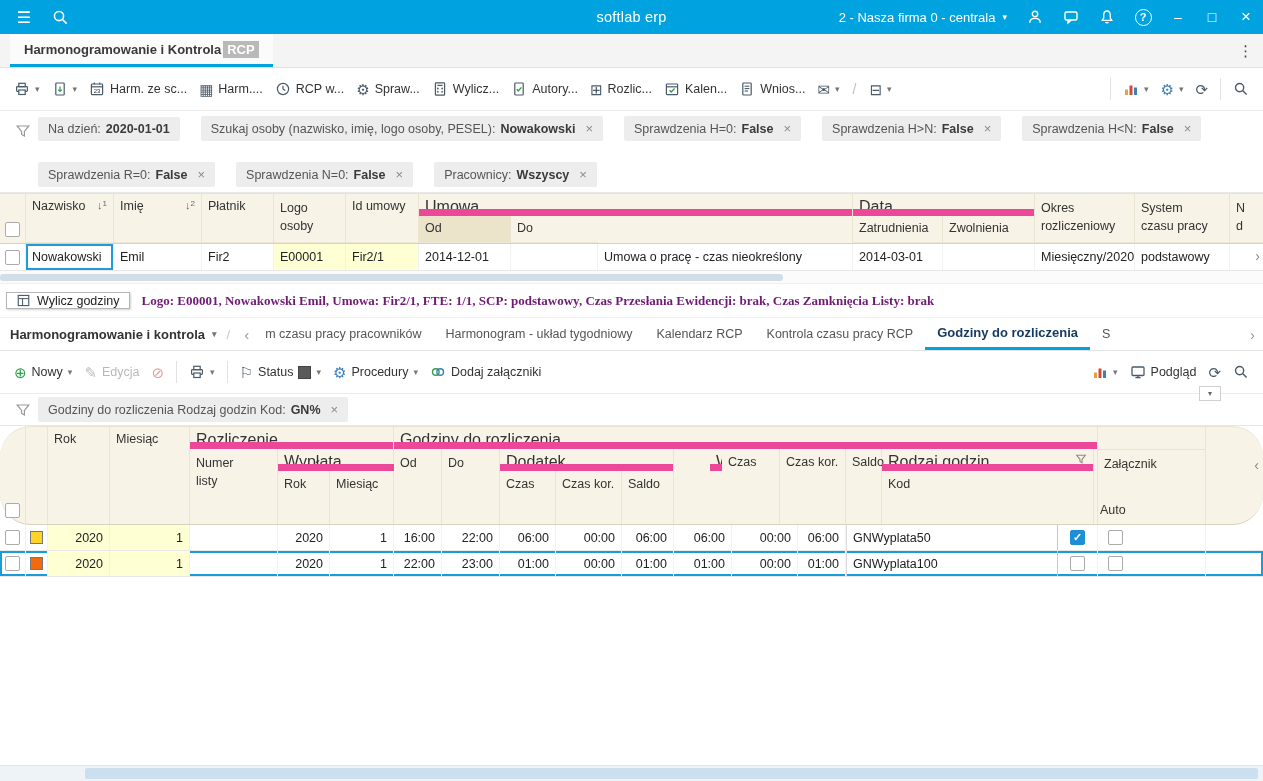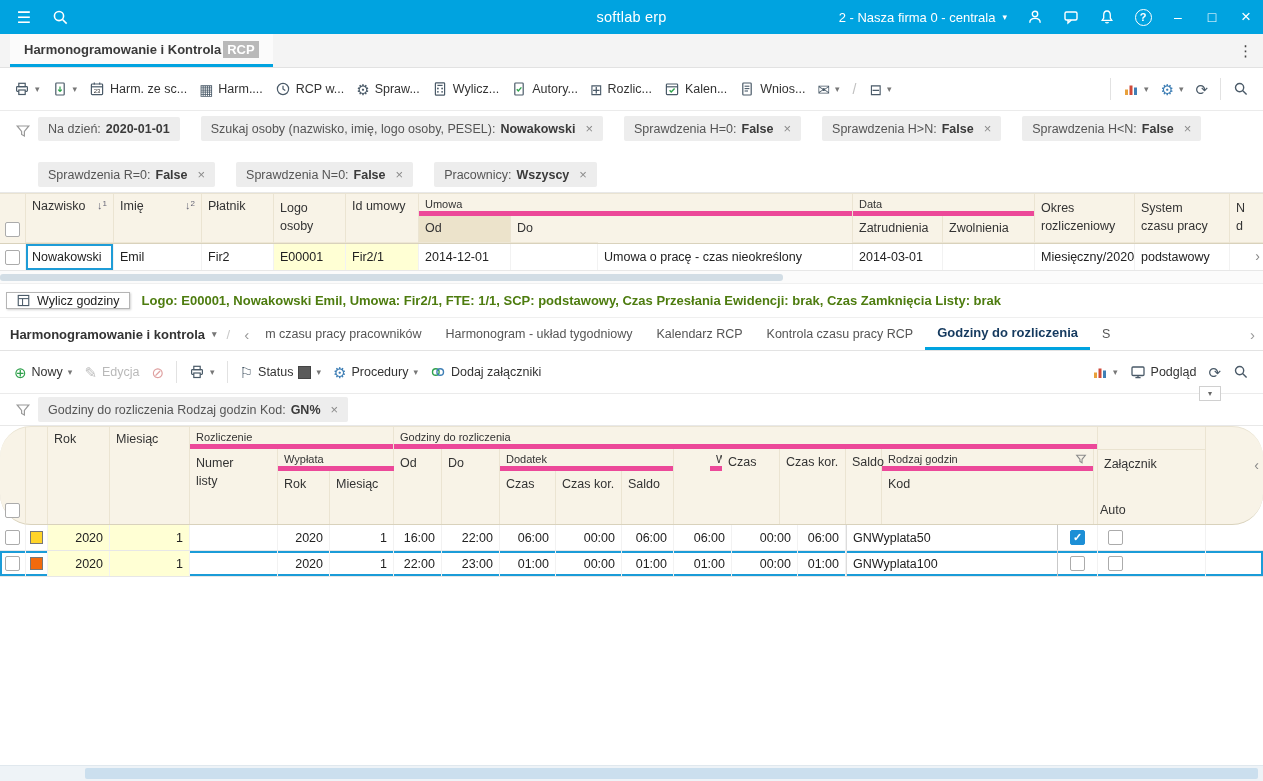--- a/index.html
+++ b/index.html
@@ -45,21 +45,21 @@
   .chips { display:flex; flex-wrap:wrap; gap:21px; flex:1; align-items:center; }
   .chip { background:#ededed; padding:5px 10px; font-size:12.5px; color:#555; display:flex; align-items:center; gap:5px; border-radius:2px; cursor:pointer; white-space:nowrap; }
   .chip b { color:#3a3a3a; }
   .chip .x { color:#8a8a8a; font-size:13px; margin-left:5px; }
 
   
   .ghead { display:flex; background:#f8f3e7; border-bottom:1px solid #d9d2bc; border-top:1px solid #e9e3d2; flex:0 0 auto; }
   .c, .sc { display:flex; flex-direction:column; border-right:1px solid #ebe4d2; flex:0 0 auto; }
   .sc:last-child { border-right:none; }
   .cg { display:flex; flex-direction:column; border-right:1px solid #ebe4d2; flex:0 0 auto; }
-  .hgrp { height:22px; padding:4px 6px 0; border-bottom:5px solid #ec4899; font-size:11px; color:#333; white-space:nowrap; overflow:hidden; display:flex; justify-content:space-between; align-items:flex-start; }
+  .hgrp { height:22px; padding:4px 6px 0; border-bottom:7px solid #ec4899; font-size:16px; color:#333; white-space:nowrap; overflow:hidden; display:flex; justify-content:space-between; align-items:flex-start; }
   .hsubrow { display:flex; flex:1; }
   .h1line { height:26px; padding:5px 6px 0; font-size:12.5px; color:#333; white-space:nowrap; overflow:hidden; }
   .h1line.sel { background:#ece3cb; }
   .h2line { height:48px; padding:5px 6px 0; font-size:12.5px; color:#333; display:flex; justify-content:space-between; align-items:flex-start; overflow:hidden; }
   .h2stack { height:48px; padding:5px 6px 0; font-size:12.5px; color:#333; line-height:1.45; overflow:hidden; }
   .hblank { height:26px; border-top:1px solid #eee7d5; flex:1; }
   .selcol { justify-content:flex-end; align-items:center; padding-bottom:6px; }
   .sort { color:#667; font-size:11px; display:flex; align-items:flex-start; }
   .sort sub { font-size:8px; }
   
@@ -82,21 +82,21 @@
   .cb { width:15px; height:15px; border:1px solid #ababab; background:#fff; border-radius:2px; display:flex; align-items:center; justify-content:center; flex:0 0 auto; cursor:pointer; }
   .cb.checked { background:#1d8fd6; border-color:#1d8fd6; color:#fff; font-size:11px; font-weight:bold; }
   .swatch { width:13px; height:13px; border:1px solid #777; flex:0 0 auto; }
   .row-chev { position:absolute; right:3px; top:4px; color:#888; font-size:14px; }
 
   
   .hscroll1 { height:13px; background:#fbfbfb; border-bottom:1px solid #f0f0f0; position:relative; flex:0 0 13px; }
   .hscroll1 .thumb { position:absolute; left:0; top:3px; height:7px; width:62%; background:#d2dde5; border-radius:3px; }
   .statusrow { height:34px; display:flex; align-items:center; gap:12px; padding:0 6px; border-bottom:1px solid #efefef; flex:0 0 34px; background:#fff; }
   .calc-btn { display:flex; align-items:center; gap:6px; border:1px solid #b5b5b5; background:#fff; box-shadow:1px 1px 2px rgba(0,0,0,.18); padding:0 9px; font-size:12.5px; color:#222; cursor:pointer; white-space:nowrap; }
-  .red-info { color:#4d7c0f; font-weight:bold; font-size:13px; white-space:nowrap; overflow:hidden; }
+  .red-info { color:#701a75; font-weight:bold; font-size:13px; white-space:nowrap; overflow:hidden;font-family:Liberation Serif, serif; }
 
   .nav2 { height:33px; display:flex; align-items:stretch; border-bottom:1px solid #e3e3e3; background:#fff; padding-left:10px; flex:0 0 33px; position:relative; }
   .nav2-menu { font-weight:bold; font-size:13px; color:#333; display:flex; align-items:center; gap:7px; cursor:pointer; white-space:nowrap; }
   .nav2 .slash { color:#c8c8c8; display:flex; align-items:center; margin:0 10px; }
   .nav2 .chev { color:#999; font-size:15px; display:flex; align-items:center; margin:0 4px; cursor:pointer; }
   .nav2-tab { padding:0 12px; font-size:12.5px; color:#555; display:flex; align-items:center; cursor:pointer; white-space:nowrap; }
   .nav2-tab.active { font-weight:bold; color:#14395e; border-bottom:3px solid #00a3e0; font-size:13px; }
 
   .spacer { flex:1 1 auto; background:#fff; }
   .bottom-scroll { height:16px; background:#eef3f7; border-top:1px solid #e0e8ee; position:relative; flex:0 0 16px; }

